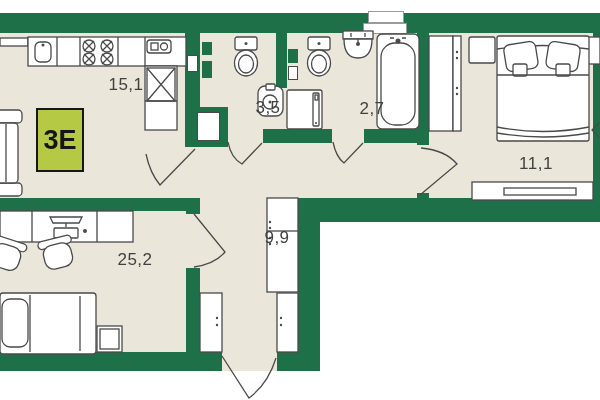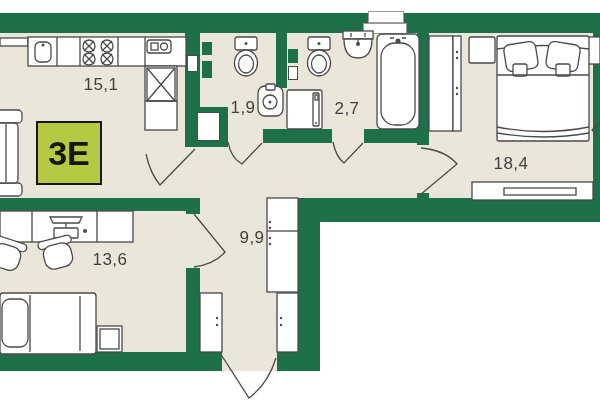--- a/index.html
+++ b/index.html
@@ -7,24 +7,24 @@
         font-family:"Liberation Sans",sans-serif;}
   .floor{position:absolute;background:var(--floor);}
   .wall{position:absolute;background:var(--wall);}
   .shaft{position:absolute;background:#ffffff;border:1.3px solid var(--line);box-sizing:border-box;}
   .chimney{position:absolute;background:#ffffff;border:1.3px solid var(--shaft-outline);box-sizing:border-box;}
   svg.fixlayer{position:absolute;left:0;top:0;pointer-events:none;}
   .fx{fill:#ffffff;stroke:var(--line);stroke-width:1.3px;}
   .ln{fill:none;stroke:var(--line);stroke-width:1.3px;}
   .dot{fill:var(--line);stroke:none;}
   .lbl{position:absolute;transform:translate(-50%,-50%);color:var(--label);
-       font-size:17px;letter-spacing:.5px;white-space:nowrap;}
-  #badge{position:absolute;left:36px;top:121px;width:66px;height:64px;background:var(--badge-bg);
+       font-size:17px;letter-spacing:.5px;white-space:nowrap;margin-left:25px;}
+  #badge{position:absolute;left:36px;top:108px;width:48px;height:64px;background:var(--badge-bg);
          border:2.5px solid var(--badge-border);box-sizing:border-box;display:flex;
-         align-items:center;justify-content:center;font-size:34px;font-weight:bold;
+         align-items:center;justify-content:center;font-size:27px;font-weight:bold;
          color:var(--badge-border);}
 </style>
 </head>
 <body>
 
 <div id="plan">
 
   <div class="floor" style="left:0;top:33px;width:186px;height:165px"></div>
   <div class="floor" style="left:200px;top:33px;width:76px;height:96px"></div>
   <div class="floor" style="left:276px;top:88px;width:11px;height:41px"></div>
@@ -223,20 +223,20 @@
 
     <path class="ln" d="M228,142 Q231,158 242,164 L262,143"></path>
     <path class="ln" d="M333,142 Q336,157 344,163 L363,143"></path>
     <path class="ln" d="M421,148 Q445,150 457,164 L420,195"></path>
     <path class="ln" d="M146,154 Q150,173 160,185 L195,149"></path>
     <path class="ln" d="M194,267 Q215,264 225,252 L194,214"></path>
     <path class="ln" d="M222,356 L249,398 Q268,384 276,358"></path>
   </svg>
 
   <span class="lbl" style="left:101px;top:85px">15,1</span>
-  <span class="lbl" style="left:243px;top:108px">1,9</span>
+  <span class="lbl" style="left:243px;top:108px">3,5</span>
   <span class="lbl" style="left:347px;top:109px">2,7</span>
-  <span class="lbl" style="left:511px;top:164px">18,4</span>
+  <span class="lbl" style="left:511px;top:164px">11,1</span>
   <span class="lbl" style="left:252px;top:238px">9,9</span>
-  <span class="lbl" style="left:110px;top:260px">13,6</span>
+  <span class="lbl" style="left:110px;top:260px">25,2</span>
 
   <div id="badge">3E</div>
 </div>
 
 </body></html>

